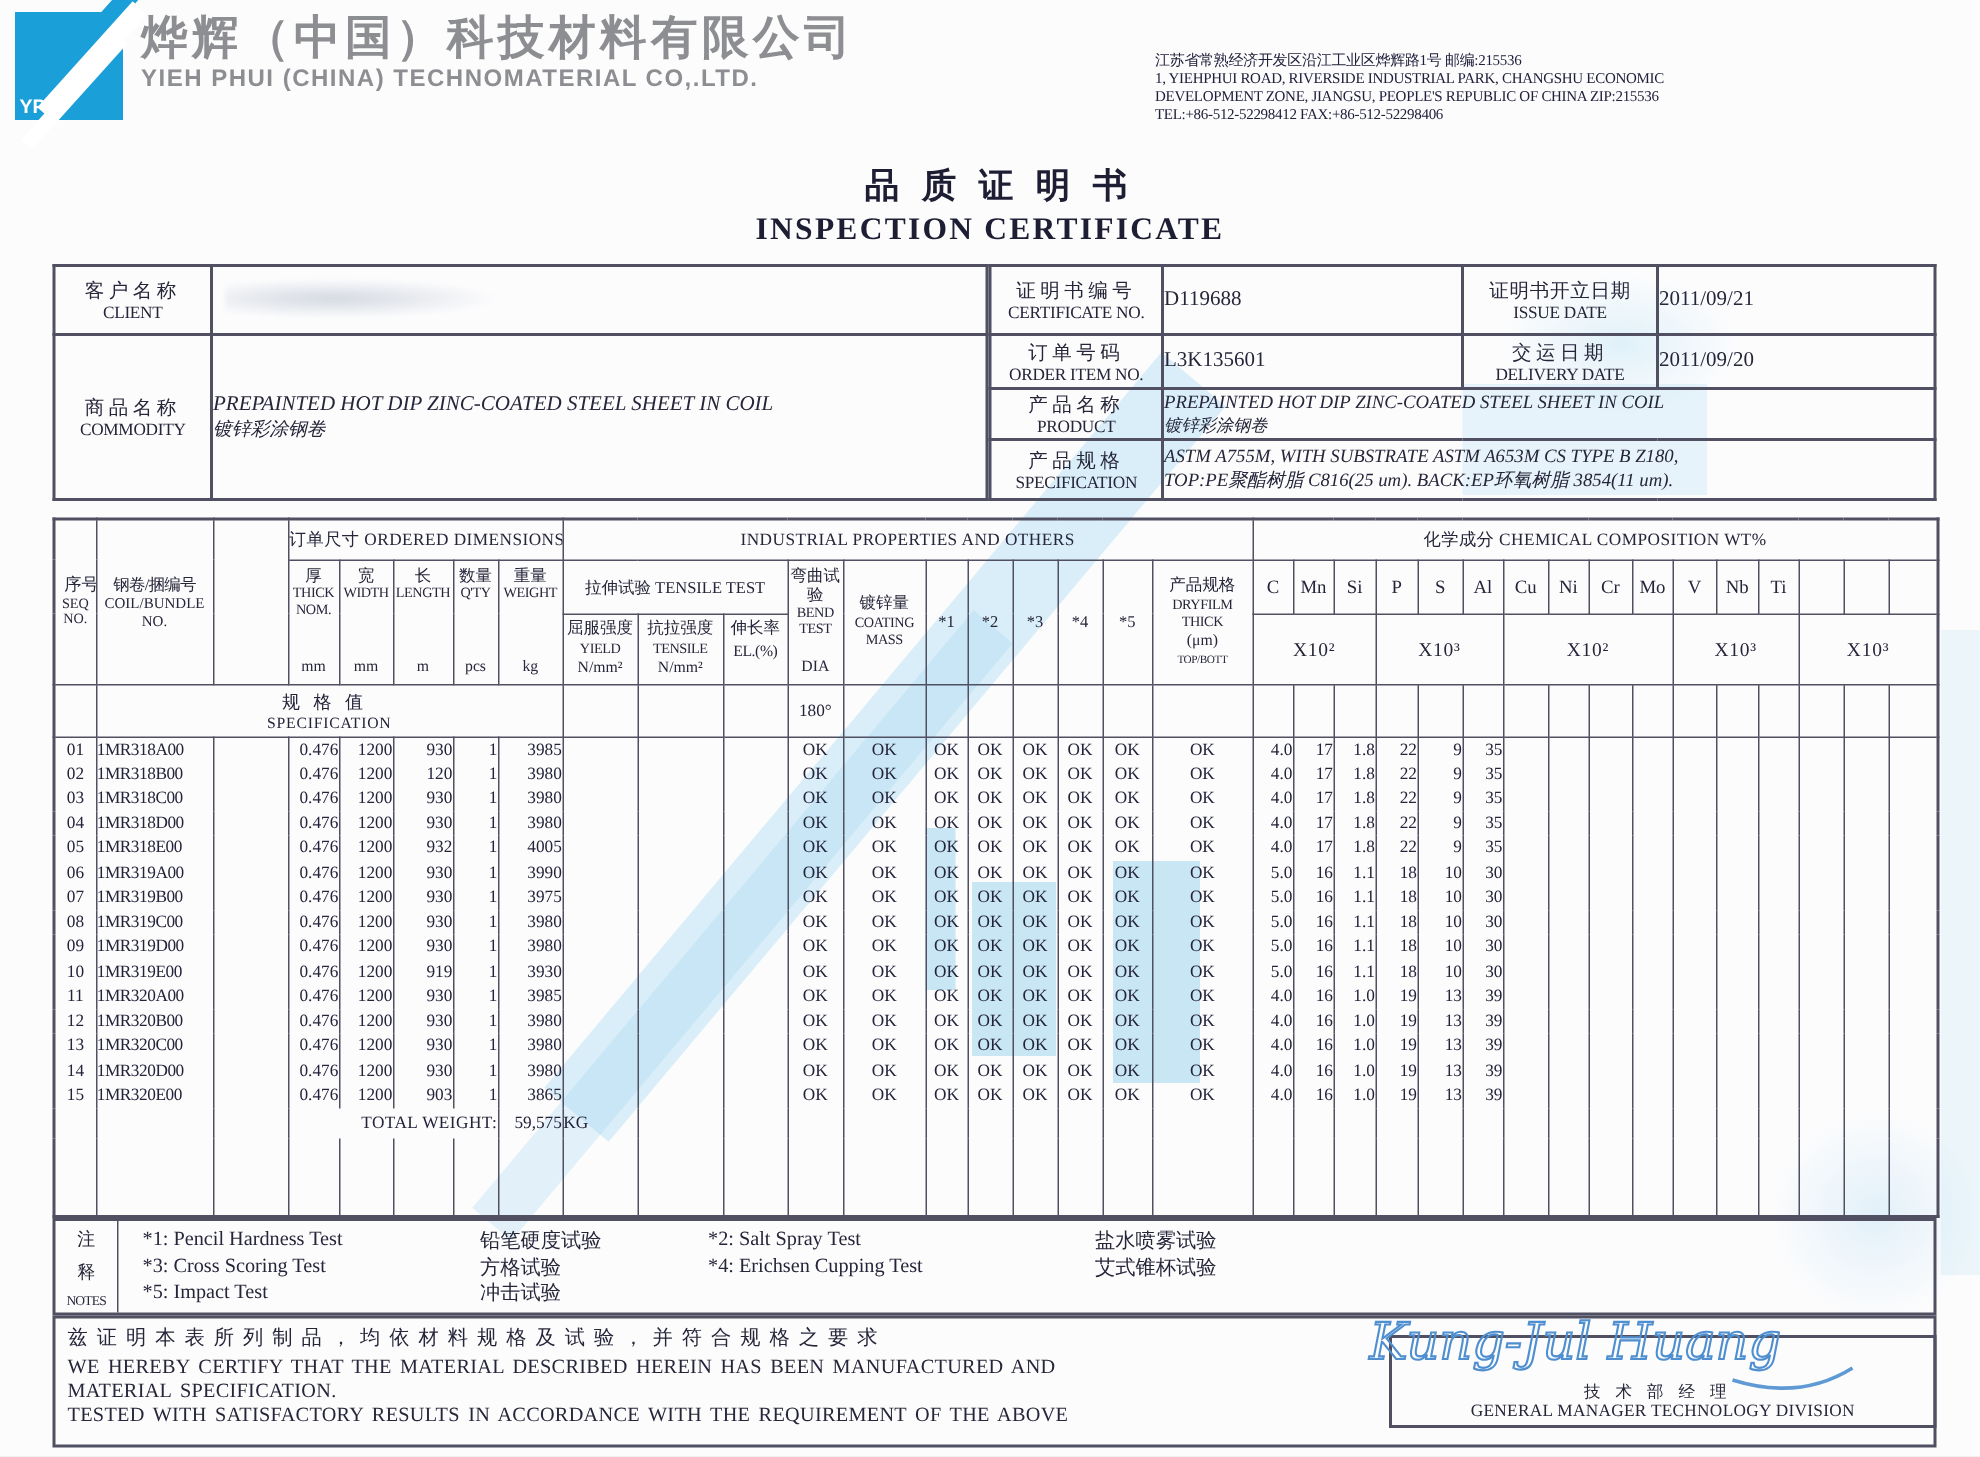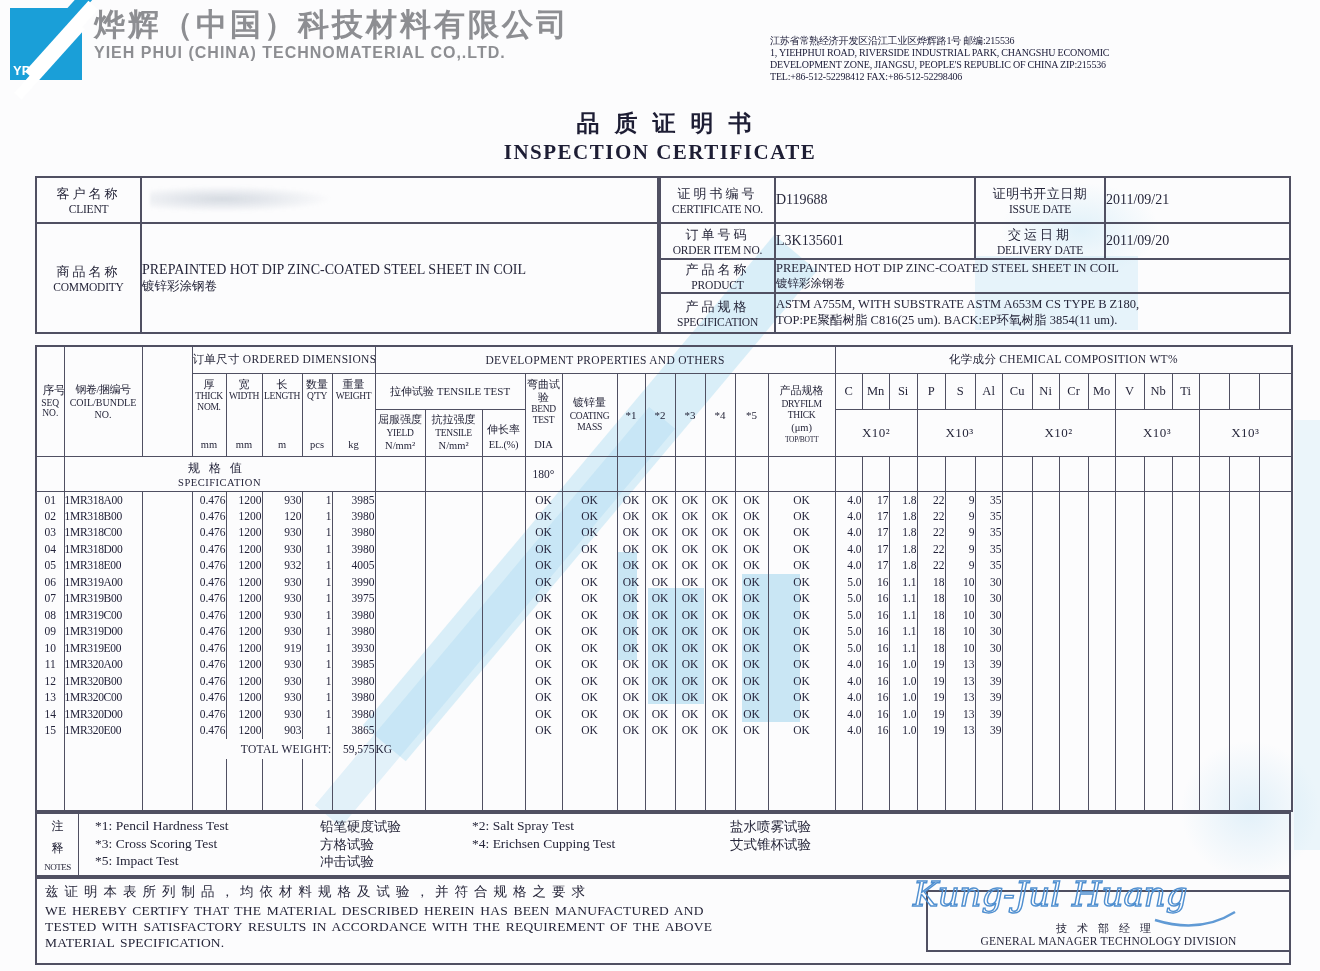--- a/index.html
+++ b/index.html
@@ -44,21 +44,21 @@
   .title-en{font-size:21px;font-weight:bold;letter-spacing:1.5px;color:#1d1d34;margin-top:1px;}
   
   .info{position:absolute;left:35px;top:176px;width:1256px;display:flex;z-index:2;}
   .info table{border-collapse:collapse;table-layout:fixed;padding-left:44px;}
   .info td{border:2px solid var(--bd);padding:0;vertical-align:middle;}
   .lbl{text-align:center;}
   .lbl-cn{font-size:13px;letter-spacing:3px;}
   .lbl-cn.tight{letter-spacing:0.5px;}
   .lbl-en{font-size:11.5px;letter-spacing:-0.2px;}
   .val{font-size:14px;padding-left:9px;}
-  .vtop{vertical-align:top;padding-top:2px;}
+  .vtop{vertical-align:top;padding-top:2px;font-style:italic;}
   .val .cnline{font-size:12.5px;}
   .client-cell{position:relative;}
   
   .main{position:absolute;left:35px;top:345px;z-index:2;}
   table.grid{border-collapse:collapse;table-layout:fixed;width:1256px;}
   .grid th,.grid td{border:1.5px solid var(--bd);padding:0;font-weight:normal;overflow:hidden;white-space:nowrap;}
   .grid{border:2px solid var(--bd);}
   .grid thead th{vertical-align:middle;text-align:center;}
   .h1{height:27px;}  .h2{height:36px;}  .h3{height:47px;}
   .th-group{font-size:11.5px;letter-spacing:0.3px;}
@@ -274,21 +274,21 @@
           <th rowspan="3" class="th-seq">
             <div class="seq-cn">序号</div>
             <div class="seq-en">SEQ NO.</div>
           </th>
           <th rowspan="3" class="th-coil">
             <div class="coil-cn">钢卷/捆编号</div>
             <div class="coil-en">COIL/BUNDLE NO.</div>
           </th>
           <th rowspan="3"></th>
           <th colspan="5" class="th-group">订单尺寸 ORDERED DIMENSIONS</th>
-          <th colspan="11" class="th-group">DEVELOPMENT PROPERTIES AND OTHERS</th>
+          <th colspan="11" class="th-group">INDUSTRIAL PROPERTIES AND OTHERS</th>
           <th colspan="16" class="th-group">化学成分 CHEMICAL COMPOSITION WT%</th>
         </tr>
         <tr class="h2" id="h2-row">
           <th rowspan="2">
             <div class="dimwrap">
                 <div>
                   <div class="d-cn">厚</div>
                   <div class="d-en">THICK NOM.</div>
                 </div>
                 <div class="d-unit">mm</div>
@@ -386,21 +386,21 @@
               </div>
           </th>
           <th>
             <div class="ycell">
                 <div class="d-cn">抗拉强度</div>
                 <div class="d-en">TENSILE</div>
                 <div class="d-unit">N/mm²</div>
               </div>
           </th>
           <th>
-            <div class="ycell" style="justify-content:flex-end;gap:3px">
+            <div class="ycell" style="justify-content:flex-start;gap:3px">
                 <div class="d-cn">伸长率</div>
                 <div class="d-en" style="font-size:10.5px">EL.(%)</div>
               </div>
           </th>
 
         <th colspan="3" class="x10">X10²</th>
             <th colspan="3" class="x10">X10³</th>
             <th colspan="4" class="x10">X10²</th>
             <th colspan="3" class="x10">X10³</th>
             <th colspan="3" class="x10">X10³</th>
@@ -1094,22 +1094,22 @@
         <span>冲击试验</span>
         <span></span>
         <span></span>
       </div>
   </div>
 
   <div class="certify">
     <div class="certify-text">
       <div class="c-cn">兹证明本表所列制品，均依材料规格及试验，并符合规格之要求</div>
       <div class="c-en">WE HEREBY CERTIFY THAT THE MATERIAL  DESCRIBED  HEREIN  HAS BEEN  MANUFACTURED  AND</div>
+      <div class="c-en">MATERIAL SPECIFICATION.</div>
       <div class="c-en">TESTED WITH SATISFACTORY RESULTS IN ACCORDANCE WITH THE REQUIREMENT  OF  THE  ABOVE</div>
-      <div class="c-en">MATERIAL SPECIFICATION.</div>
     </div>
     <div class="sigbox">
       <svg class="sig-svg" viewBox="0 0 340 72">
         <text x="10" y="46" font-size="34" font-style="italic" font-family="DejaVu Serif, serif" fill="none" stroke="#4f8fd0" stroke-width="1.4">Kung-Jul Huang</text>
         <path d="M252,60 q45,14 80,-8" fill="none" stroke="#4f8fd0" stroke-width="2.4" opacity="0.9"></path>
       </svg>
       <div class="sig-titles">
         <div class="st-cn">技术部经理</div>
         <div class="st-en">GENERAL MANAGER TECHNOLOGY DIVISION</div>
       </div>

